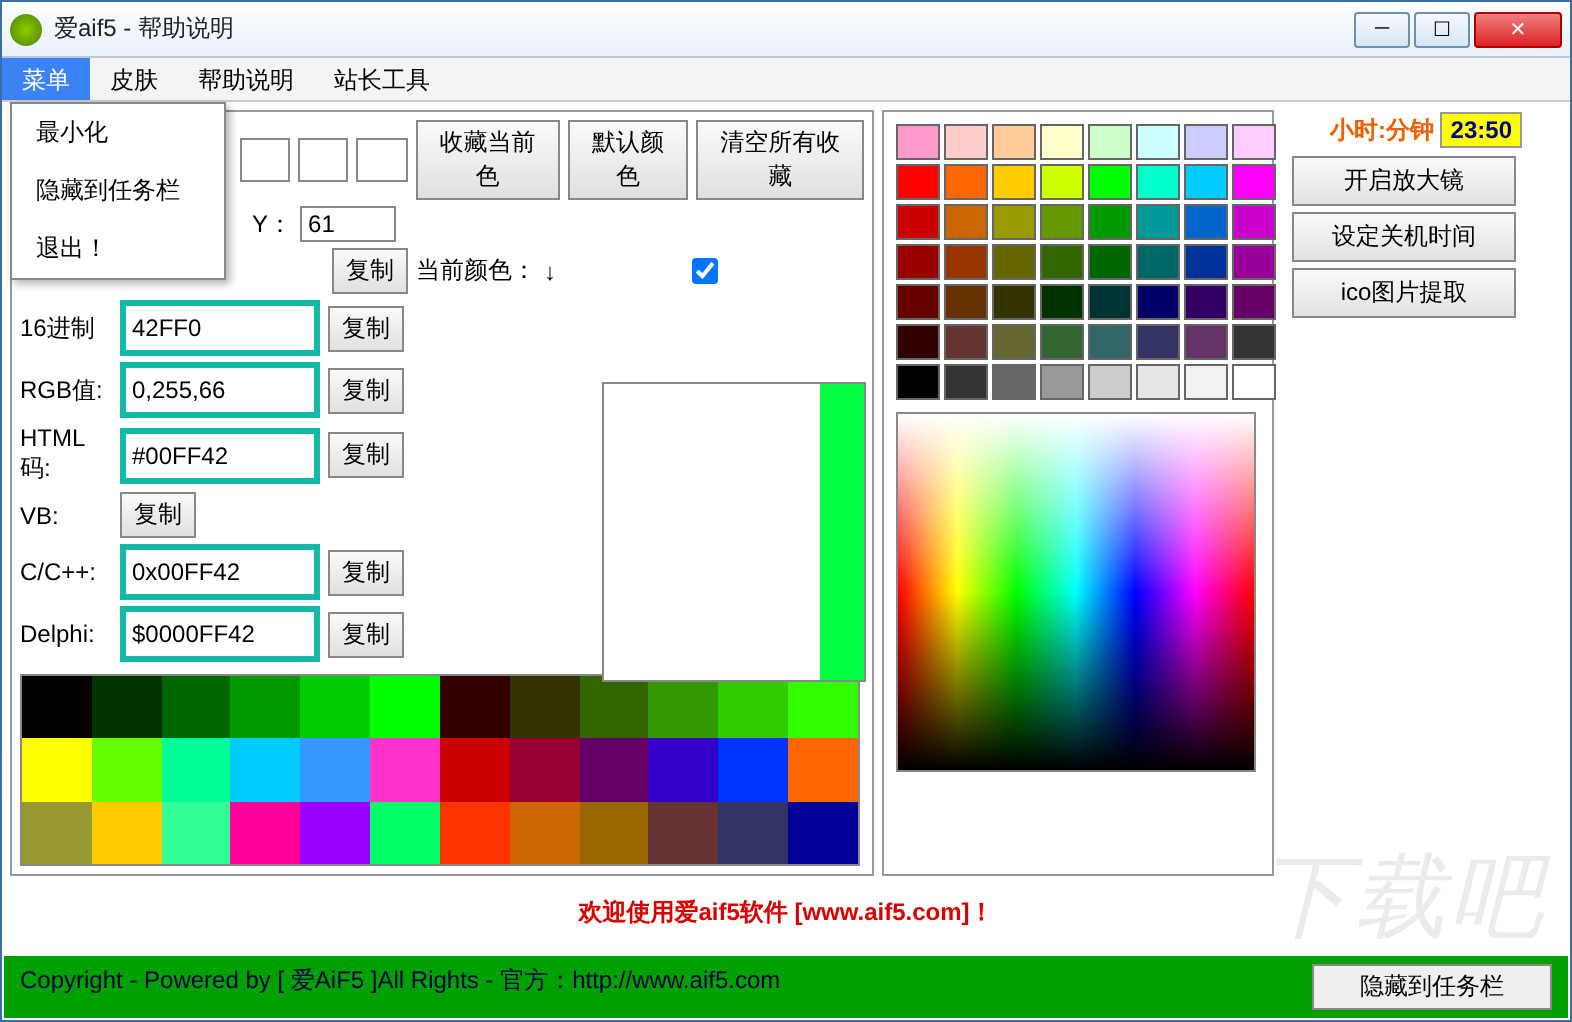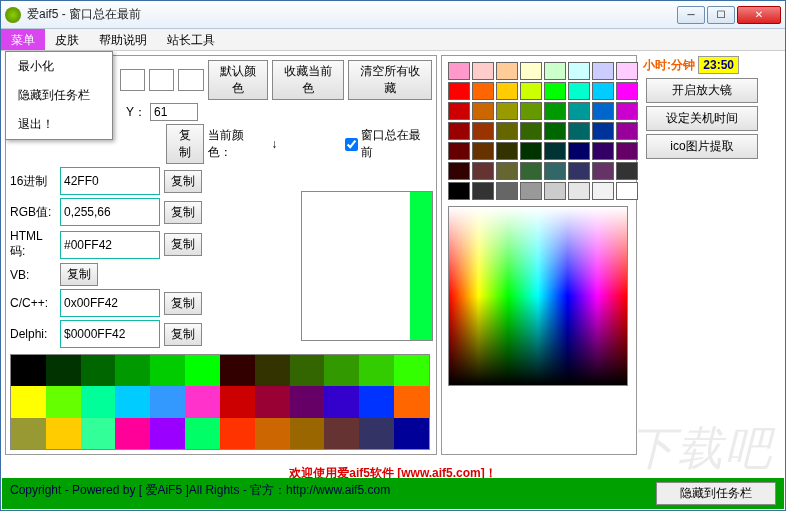--- a/index.html
+++ b/index.html
@@ -5,62 +5,62 @@
 *{box-sizing:border-box;margin:0;padding:0;font-family:"Microsoft YaHei",SimSun,sans-serif;font-size:12px}
 body{background:#fff;width:786px;height:511px;overflow:hidden;border:1px solid #3a6ea5;position:relative}
 .titlebar{height:28px;background:linear-gradient(#fdfeff,#e8f0f9);display:flex;align-items:center;padding:0 4px;border-bottom:1px solid #b8c8d8}
 .titlebar .icon{width:16px;height:16px;background:radial-gradient(circle,#8fce00,#4a8000);border-radius:50%;margin-right:6px}
 .titlebar .title{flex:1;color:#222}
 .winbtns{display:flex;gap:2px}
 .winbtn{width:28px;height:18px;border:1px solid #6d8fb3;background:linear-gradient(#f5f9fd,#d8e6f3);display:flex;align-items:center;justify-content:center;border-radius:2px;font-size:10px;cursor:pointer}
 .winbtn.close{background:linear-gradient(#f08080,#d22);color:#fff;border-color:#a00;width:44px}
 .menubar{height:22px;display:flex;align-items:stretch;padding:0;border-bottom:1px solid #ccc;background:#f4f4f4}
 .menuitem{padding:3px 10px;cursor:pointer}
-.menuitem.active{background:#d946ef;color:#fff}
+.menuitem.active{background:#3b82f6;color:#fff}
 .dropdown{position:absolute;top:50px;left:4px;width:108px;background:#fff;border:1px solid #888;box-shadow:2px 2px 4px rgba(0,0,0,.3);z-index:10}
 .dropitem{padding:6px 12px;cursor:pointer;border-bottom:0}
 .workarea{display:flex;padding:4px;gap:4px}
 .leftpanel{width:432px;border:1px solid #999;padding:4px}
 .row{display:flex;align-items:center;margin-bottom:3px;gap:4px}
 .swatchbox{width:26px;height:22px;border:1px solid #888;background:#fff}
 .btn{border:1px solid #888;background:linear-gradient(#fafafa,#e0e0e0);padding:2px 6px;cursor:pointer;font-size:12px;min-width:30px;text-align:center}
 .lbl{width:46px;text-align:left}
-input.field{width:100px;border:1px solid #14b8a6;padding:1px 3px;height:28px;font-size:12px}
+input.field{width:100px;border:3px solid #14b8a6;padding:1px 3px;height:28px;font-size:12px}
 input.small{width:48px;border:1px solid #888;padding:1px 3px;height:18px}
 .colorprev{position:absolute;left:300px;top:190px;width:132px;height:150px;border:1px solid #888;display:flex}
 .colorprev .cur{flex:1;background:#fff}
 .colorprev .picked{width:22px;background:#00ff42}
 .favgrid{display:grid;grid-template-columns:repeat(12,1fr);gap:0;border:1px solid #888;width:420px;height:96px;margin-top:6px}
 .favcell{border:0}
 .midpanel{width:196px;border:1px solid #999;padding:6px}
 .palette{display:grid;grid-template-columns:repeat(8,22px);grid-auto-rows:18px;gap:2px;margin-bottom:6px}
 .pcell{border:1px solid #666}
 .gradient{width:180px;height:180px;border:1px solid #888;background:
  linear-gradient(to bottom,rgba(255,255,255,1)0%,rgba(255,255,255,0)50%,rgba(0,0,0,0)50%,rgba(0,0,0,1)100%),
  linear-gradient(to right,#f00,#ff0,#0f0,#0ff,#00f,#f0f,#f00)}
 .rightpanel{width:122px;padding:2px}
-.clock{text-align:left;margin-bottom:4px}
+.clock{text-align:right;margin-bottom:4px}
 .clock .lbl1{color:#f06000;font-weight:bold}
 .clock .time{background:#ff0;padding:1px 4px;color:#008;font-weight:bold;border:1px solid #999}
 .rbtn{display:block;width:112px;margin:3px auto;border:1px solid #888;background:linear-gradient(#fafafa,#e2e2e2);padding:3px 0;text-align:center;cursor:pointer}
 .footer1{text-align:center;color:#d00;padding:6px;font-weight:bold}
 .footer2{background:#00a000;color:#004;padding:4px 8px;display:flex;position:absolute;bottom:1px;left:1px;right:1px}
 .footer2 .l{flex:1}
 .footer2 .m{flex:0 0 220px;text-align:center}
 .footer2 .r{flex:0 0 120px;text-align:center;background:#eee;border:1px solid #888;padding:2px;color:#000}
 .chk{display:flex;align-items:center;gap:3px}
 .chk input{width:13px;height:13px}
 .watermark{position:absolute;right:12px;bottom:30px;font-size:46px;color:rgba(0,0,0,.08);font-style:italic;pointer-events:none;font-family:"KaiTi",serif;letter-spacing:2px}
 </style>
 </head>
 <body>
 
 <div class="titlebar">
   <div class="icon"></div>
-  <div class="title">爱aif5 - 窗口总在最前</div>
+  <div class="title">爱aif5 - 帮助说明</div>
   <div class="winbtns">
     <div class="winbtn">─</div>
     <div class="winbtn">☐</div>
     <div class="winbtn close">✕</div>
   </div>
 </div>
 
 <div class="menubar">
   <div class="menuitem active">菜单</div>
   <div class="menuitem">皮肤</div>
@@ -74,36 +74,35 @@
   <div class="dropitem">退出！</div>
 </div>
 
 <div class="workarea">
 
   <div class="leftpanel">
     <div class="row" style="margin-left:110px">
       <div class="swatchbox"></div>
       <div class="swatchbox"></div>
       <div class="swatchbox"></div>
+      <div class="btn">收藏当前色</div>
       <div class="btn">默认颜色</div>
-      <div class="btn">收藏当前色</div>
       <div class="btn">清空所有收藏</div>
     </div>
     <div class="row" style="margin-left:116px">
       <span>Y：</span>
       <input class="small" value="61" style="">
     </div>
     <div class="row" style="margin-left:156px">
       <div class="btn">复制</div>
       <span>当前颜色：</span>
       <span>↓</span>
       <span style="width:60px"></span>
       <label class="chk">
         <input type="checkbox" checked="" style="">
-        <span>窗口总在最前</span>
       </label>
     </div>
 
     <div id="fieldrows">
         <div class="row">
           <span class="lbl">16进制</span>
           <input class="field" value="42FF0" style="">
           <div class="btn">复制</div>
         </div>
         <div class="row">

